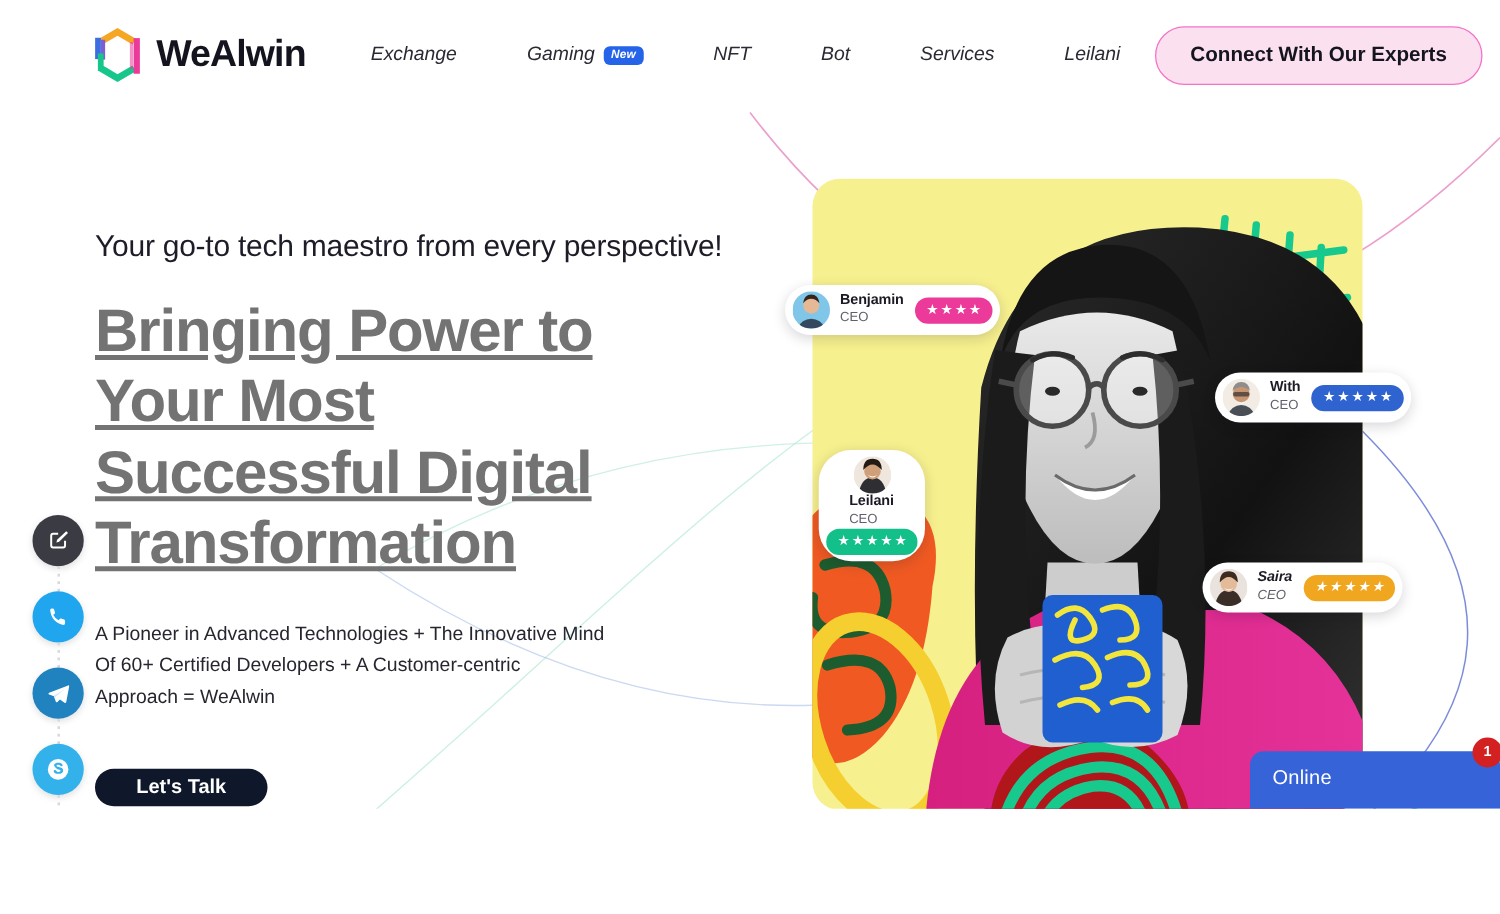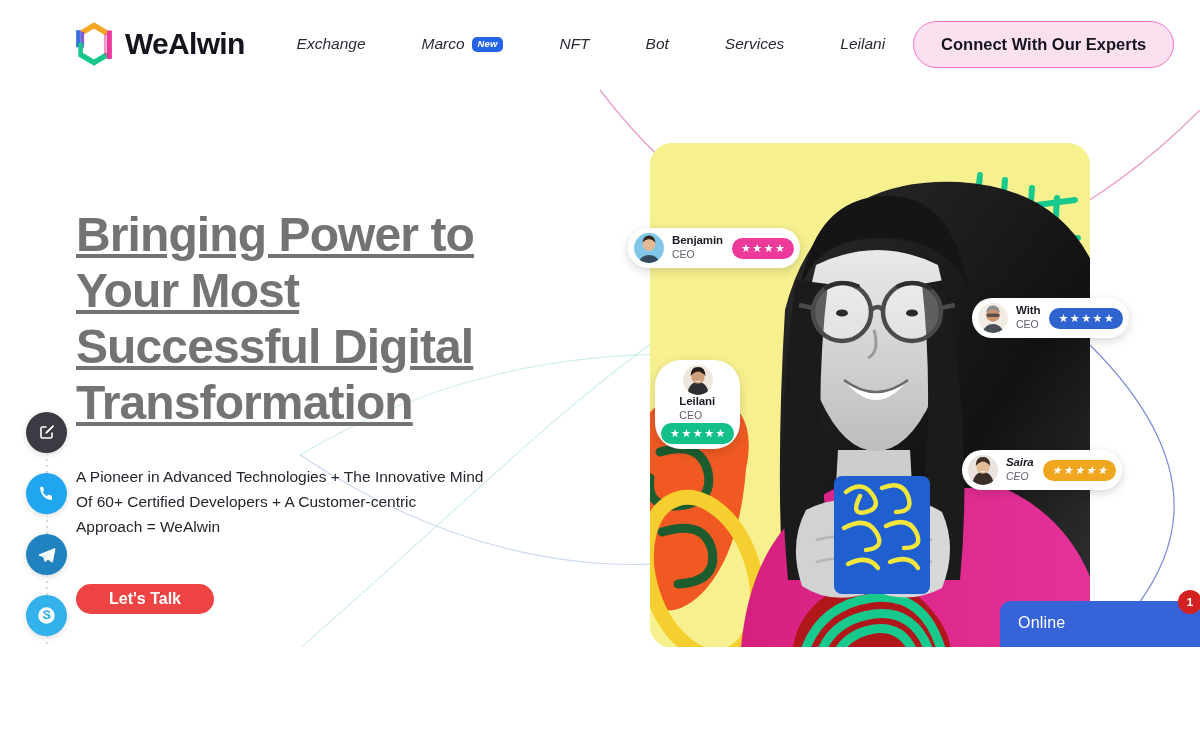--- a/index.html
+++ b/index.html
@@ -71,21 +71,21 @@
   }
   .headline {
     margin-top:25px; font-size:48px; line-height:1.17; font-weight:700;
     color:#737373; letter-spacing:-0.9px; max-width:470px;text-decoration:underline;
   }
   .subcopy {
     margin-top:32px; font-size:15.5px; line-height:1.62; color:#26262f;
     max-width:410px;
   }
   .lets-talk {
-    margin-top:45px; display:inline-block; background:#ef4444; color:#fff;
+    margin-top:45px; display:inline-block; background:#0f172a; color:#fff;
     border:none; border-radius:40px; padding:6px 33px;
     font-size:16px; font-weight:700; cursor:pointer;
     font-family:"Liberation Sans", sans-serif;
   }
 
   
   .collage { position:absolute; left:620px; top:80px; width:500px; height:580px; z-index:8; }
   .yellow-card {
     position:absolute; left:30px; top:63px; width:440px; height:505px;
     background:#f7f08e; border-radius:22px;
@@ -155,21 +155,21 @@
         <path d="M33.2 15 L33.2 34" stroke="#ec3a9b" stroke-width="2.6" stroke-linecap="square" opacity="0.55"></path>
       </svg>
       <div class="brand-name">WeAlwin</div>
     </div>
 
     <nav class="nav">
       <div class="nav-item">
         <span>Exchange</span>
       </div>
       <div class="nav-item">
-        <span>Marco</span>
+        <span>Gaming</span>
         <span class="badge-new">New</span>
       </div>
       <div class="nav-item">
         <span>NFT</span>
       </div>
       <div class="nav-item">
         <span>Bot</span>
       </div>
       <div class="nav-item">
         <span>Services</span>
@@ -217,20 +217,21 @@
 
     <div class="social-btn" style="background:#4caf50">
       <svg width="21" height="21" viewBox="0 0 24 24">
         <path d="M12 3.4a8.6 8.6 0 00-7.3 13.1L3.5 20.6l4.2-1.1A8.6 8.6 0 1012 3.4zm0 1.8a6.8 6.8 0 015.8 10.4l-.3.5.6 2.1-2.2-.6-.5.3A6.8 6.8 0 1112 5.2z" fill="#fff"></path>
         <path d="M9.5 8c.2-.4.4-.4.6-.4h.5c.2 0 .4 0 .5.4l.7 1.7c.1.2 0 .4-.1.5l-.4.5c-.1.2-.2.3-.1.5.4.8 1.2 1.6 2.1 2 .2.1.4.1.5-.1l.5-.5c.1-.2.3-.2.5-.1l1.6.8c.3.2.3.3.3.5 0 .4-.2 1-.6 1.2-.4.3-1 .4-1.6.2-1.6-.4-3.1-1.5-4.2-3-.6-.8-1-1.7-1-2.5 0-.7.3-1.3.7-1.7z" fill="#fff"></path>
       </svg>
     </div>
   </div>
 
   <section class="hero-left">
+    <p class="kicker">Your go-to tech maestro from every perspective!</p>
     <h1 class="headline">Bringing Power to Your Most Successful Digital Transformation</h1>
     <p class="subcopy">A Pioneer in Advanced Technologies + The Innovative Mind Of 60+ Certified Developers + A Customer-centric Approach = WeAlwin</p>
     <button class="lets-talk">Let's Talk</button>
   </section>
 
   <div class="collage">
     <div class="yellow-card"></div>
 
     <svg class="collage-art" viewBox="0 0 500 580">
       <defs>

